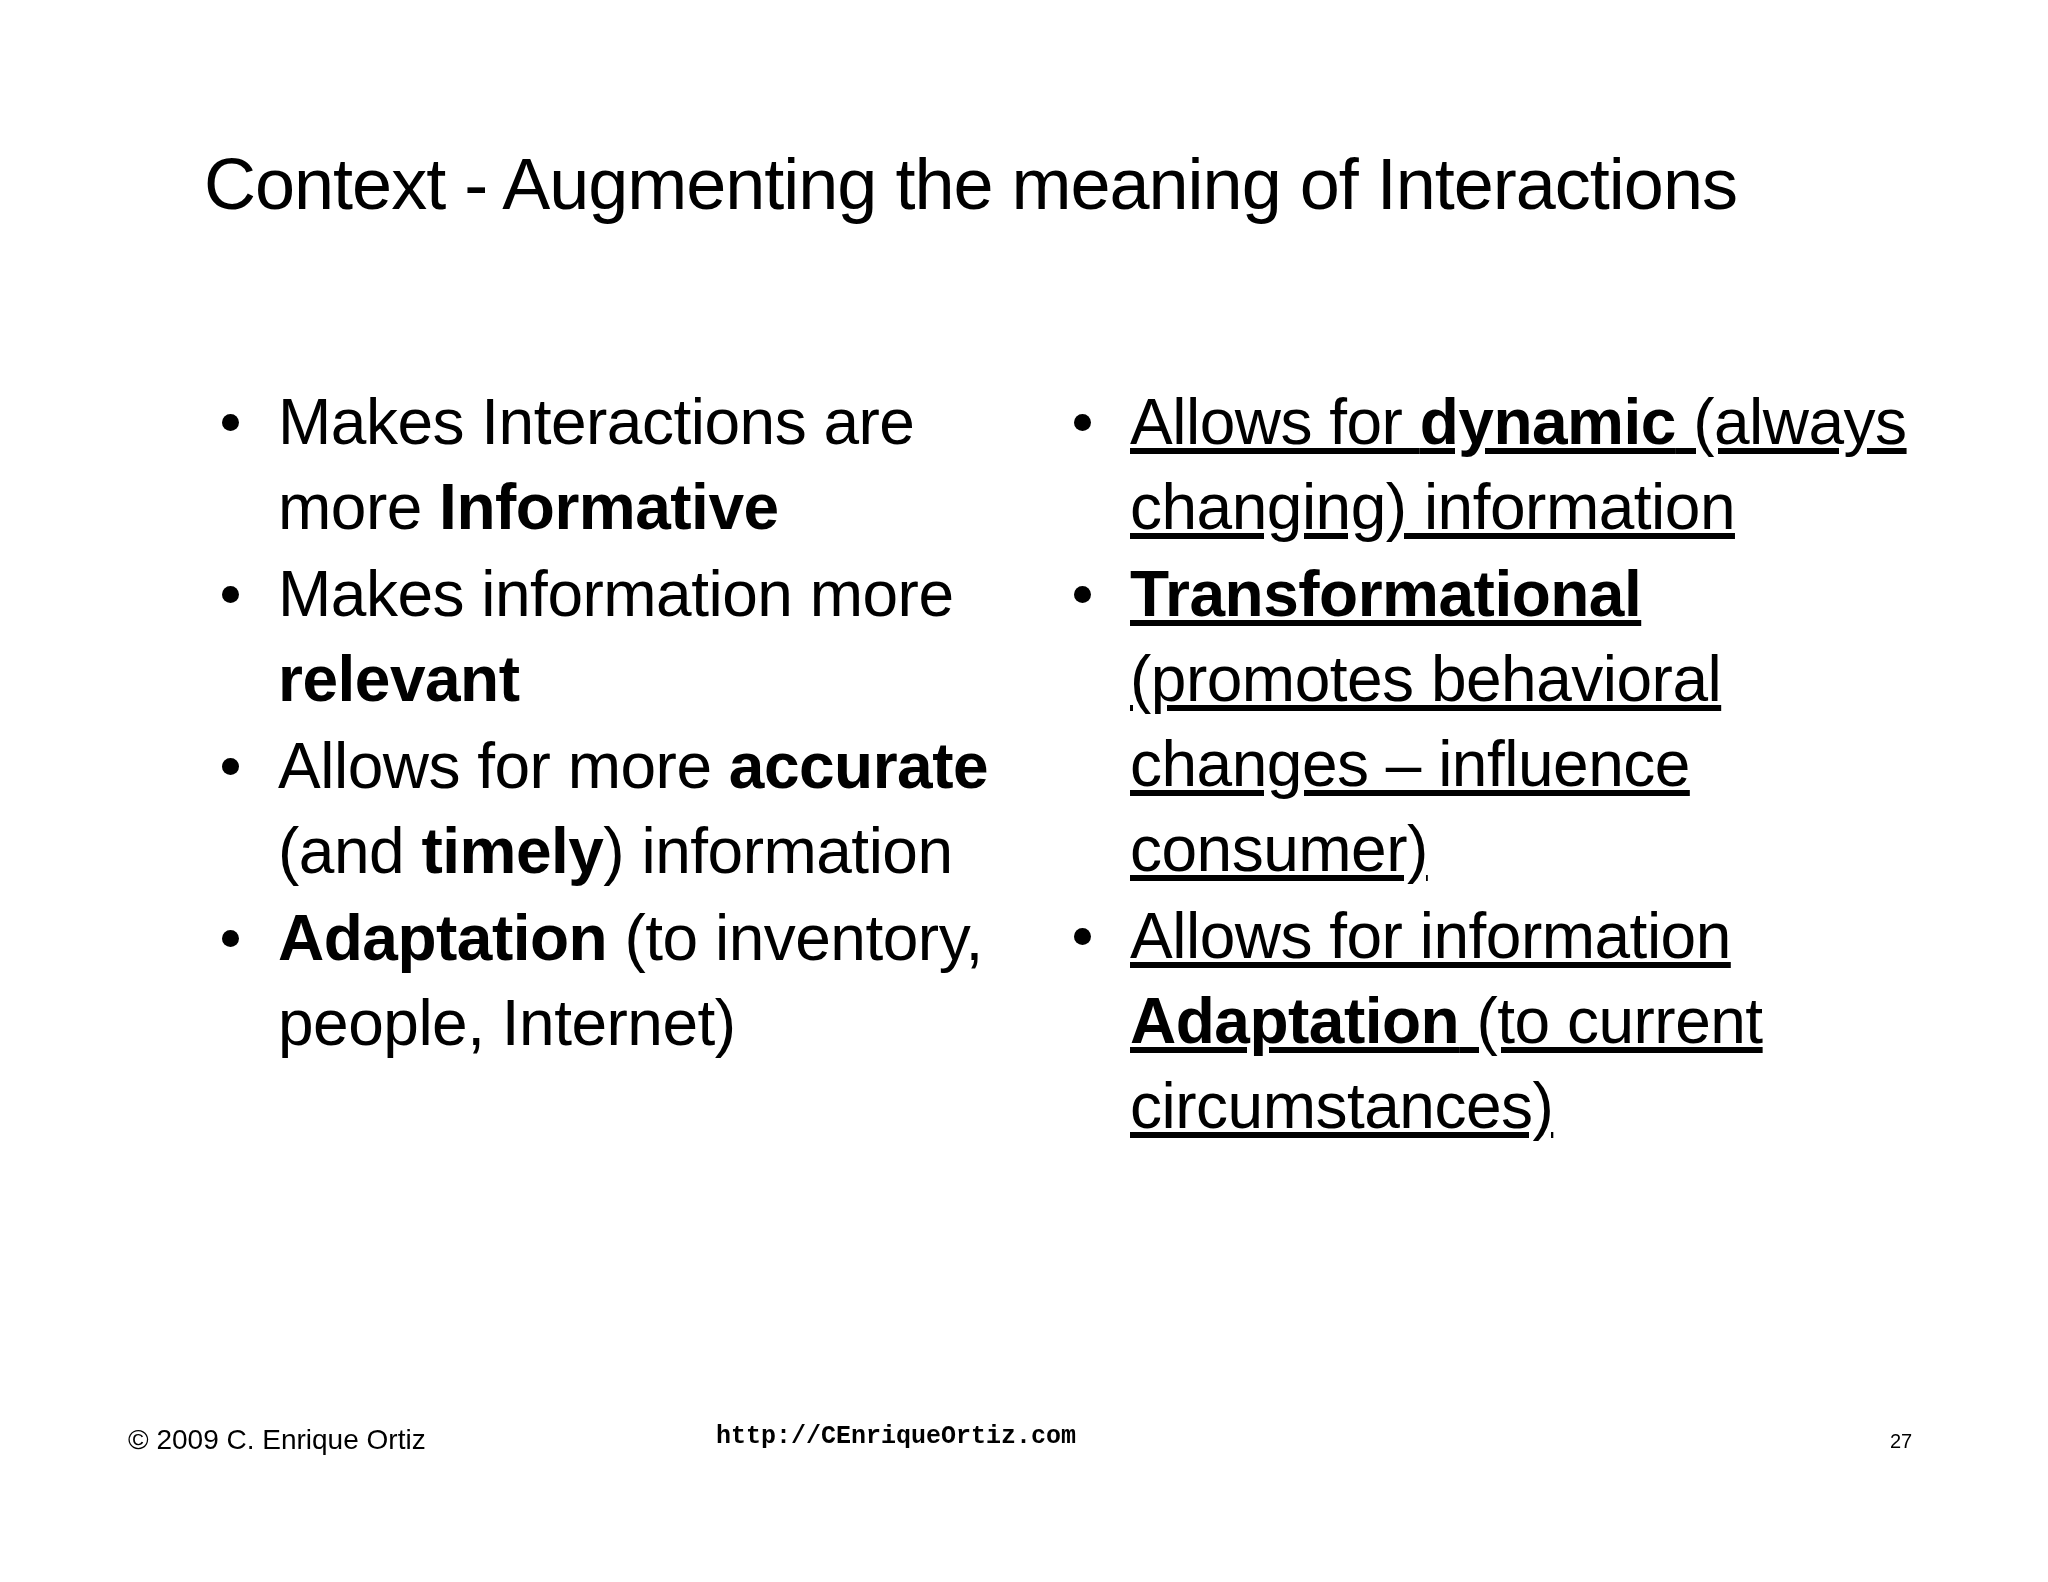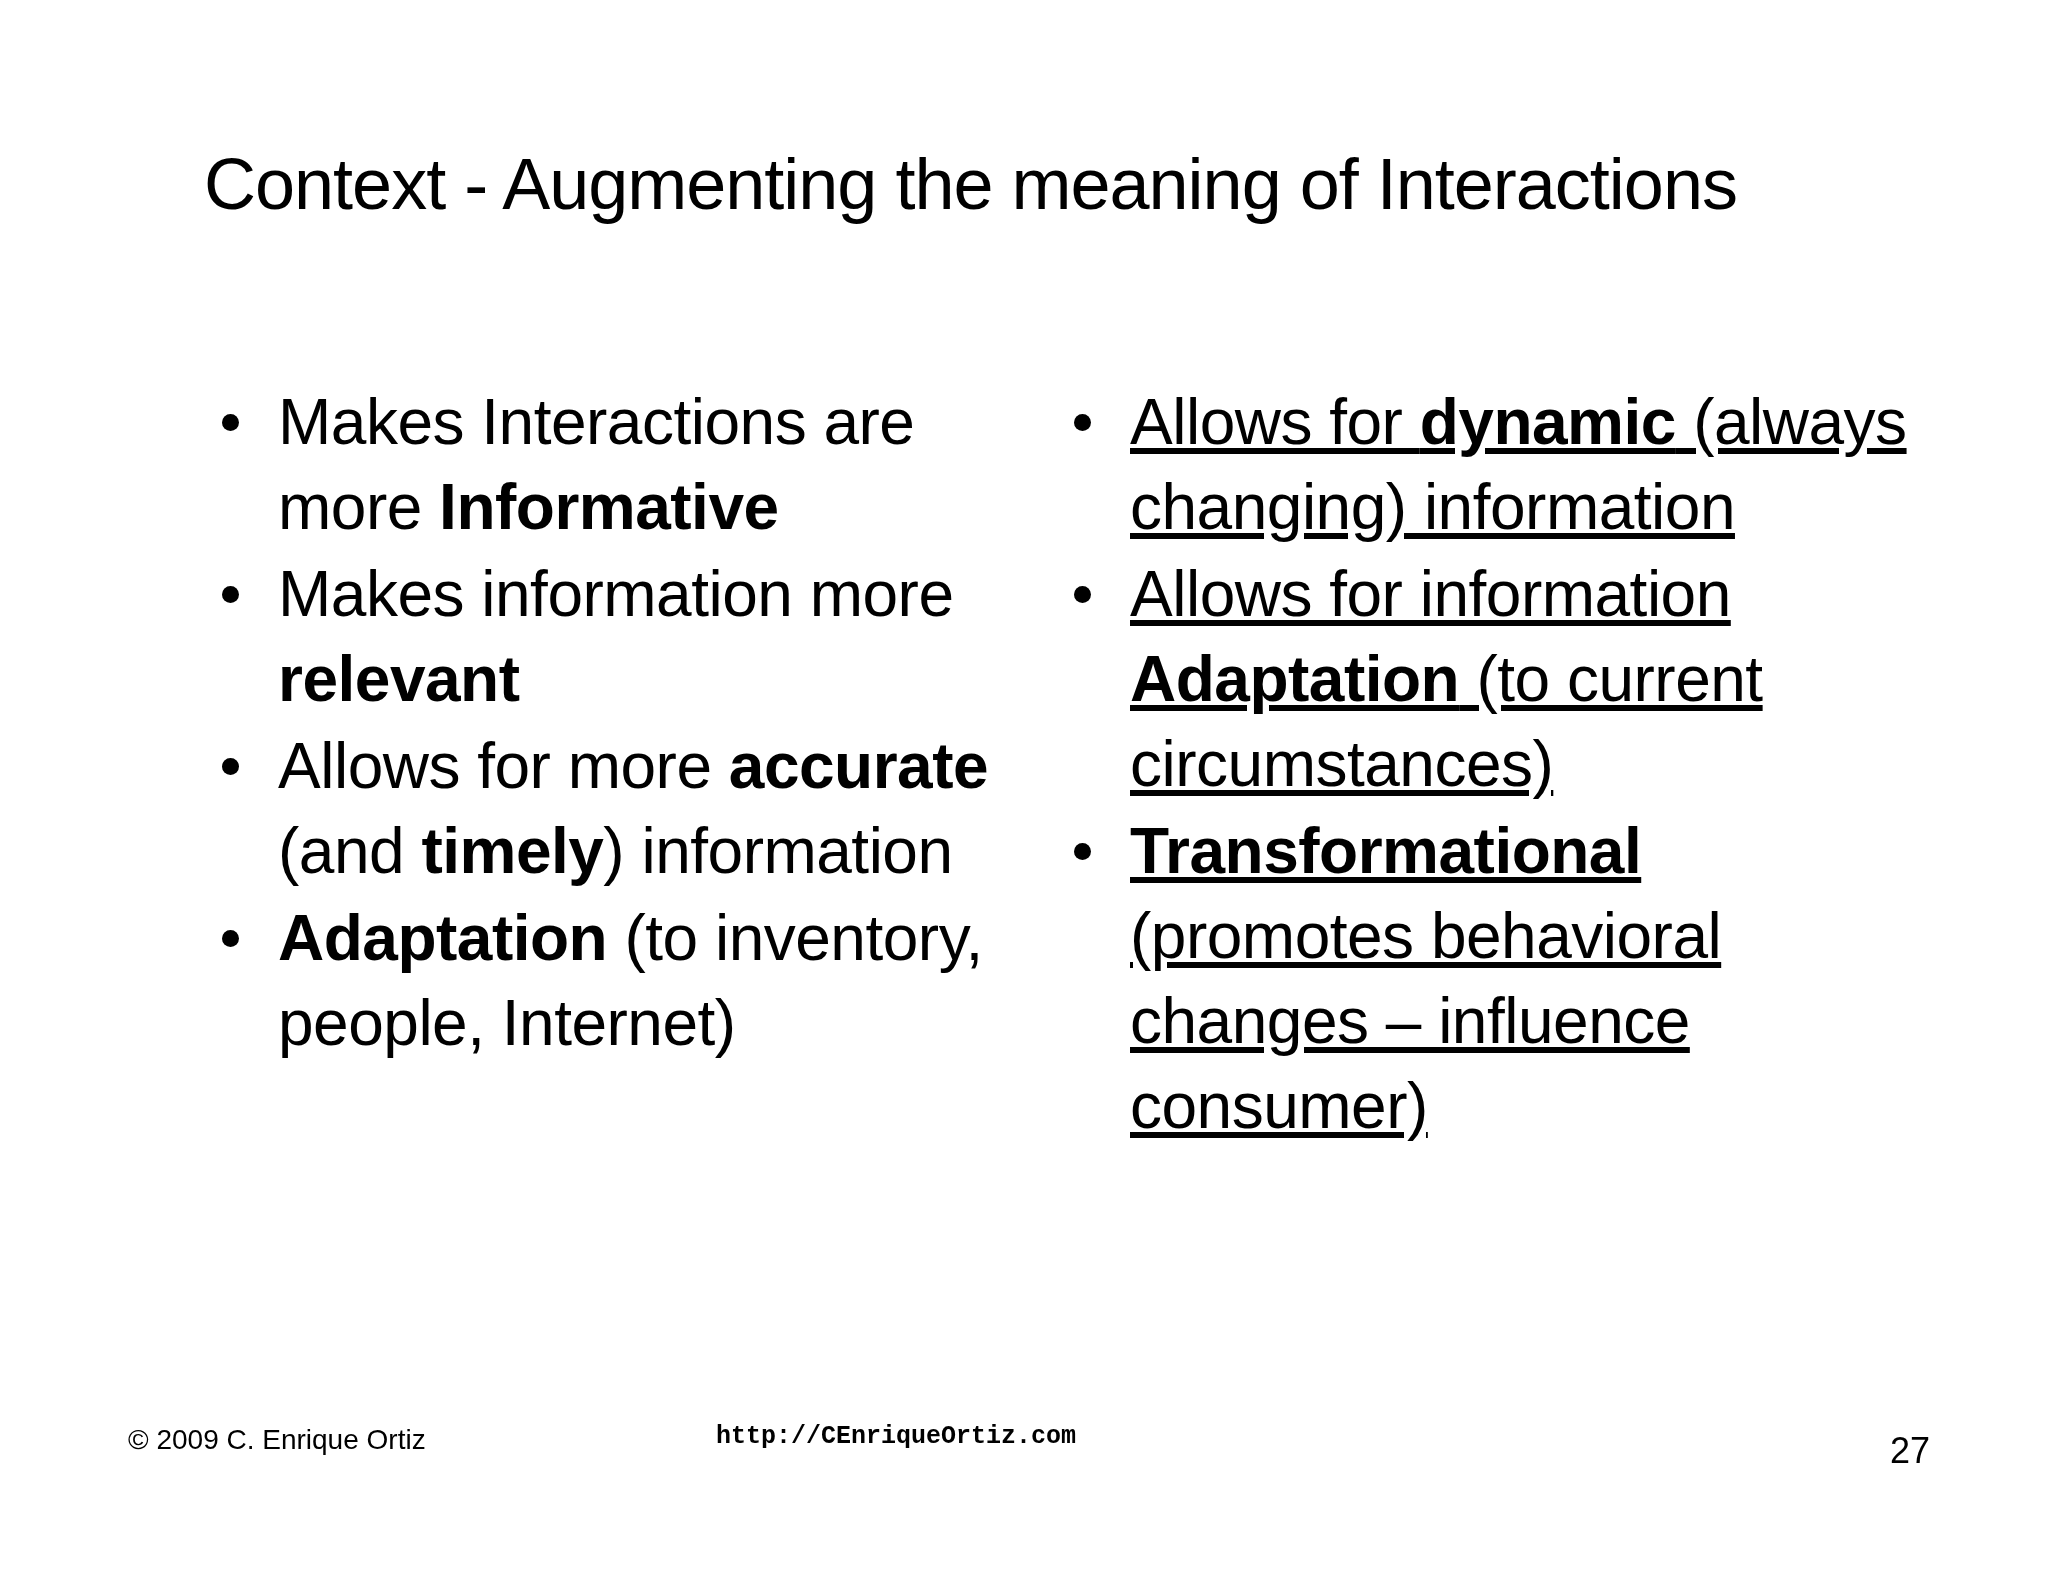--- a/index.html
+++ b/index.html
@@ -12,21 +12,21 @@
     .col-left { left: 210px; width: 800px; }
     .col-right { left: 1062px; width: 850px; text-decoration: underline; }
     .item { position: relative; padding-left: 68px; font-size: 64px; line-height: 85px;
             margin-bottom: 2px; letter-spacing: -0.5px; }
     .bullet { position: absolute; left: 12px; top: 34px; width: 17px; height: 17px;
               border-radius: 50%; background: #000; }
     .b { font-weight: bold; }
     .footer-left { position: absolute; left: 128px; top: 1424px; font-size: 28px; }
     .footer-url { position: absolute; left: 716px; top: 1422px; font-size: 25px; font-weight: bold;
                   font-family: "Liberation Mono", "DejaVu Sans Mono", monospace; }
-    .page-num { position: absolute; left: 1890px; top: 1430px; font-size: 36px; }
+    .page-num { position: absolute; left: 1890px; top: 1430px; font-size: 20px; }
   </style>
 </head>
 <body>
 
 <h1 class="title">Context - Augmenting the meaning of Interactions</h1>
 
 <ul class="col col-left">
   <li class="item">
     <span class="bullet"></span>
     <span>Makes Interactions are more </span><span class="b">Informative</span>
@@ -45,23 +45,23 @@
   </li>
 </ul>
 
 <ul class="col col-right">
   <li class="item">
     <span class="bullet"></span>
     <span>Allows for </span><span class="b">dynamic</span><span> (always changing) information</span>
   </li>
   <li class="item">
     <span class="bullet"></span>
-    <span>Allows for information </span><span class="b">Adaptation</span><span> (to current circumstances)</span>
+    <span class="b">Transformational</span><span> (promotes behavioral changes – influence consumer)</span>
   </li>
   <li class="item">
     <span class="bullet"></span>
-    <span class="b">Transformational</span><span> (promotes behavioral changes – influence consumer)</span>
+    <span>Allows for information </span><span class="b">Adaptation</span><span> (to current circumstances)</span>
   </li>
 </ul>
 
 <div class="footer-left">© 2009 C. Enrique Ortiz</div>
 <div class="footer-url">http://CEnriqueOrtiz.com</div>
 <div class="page-num">27</div>
 
 </body></html>

